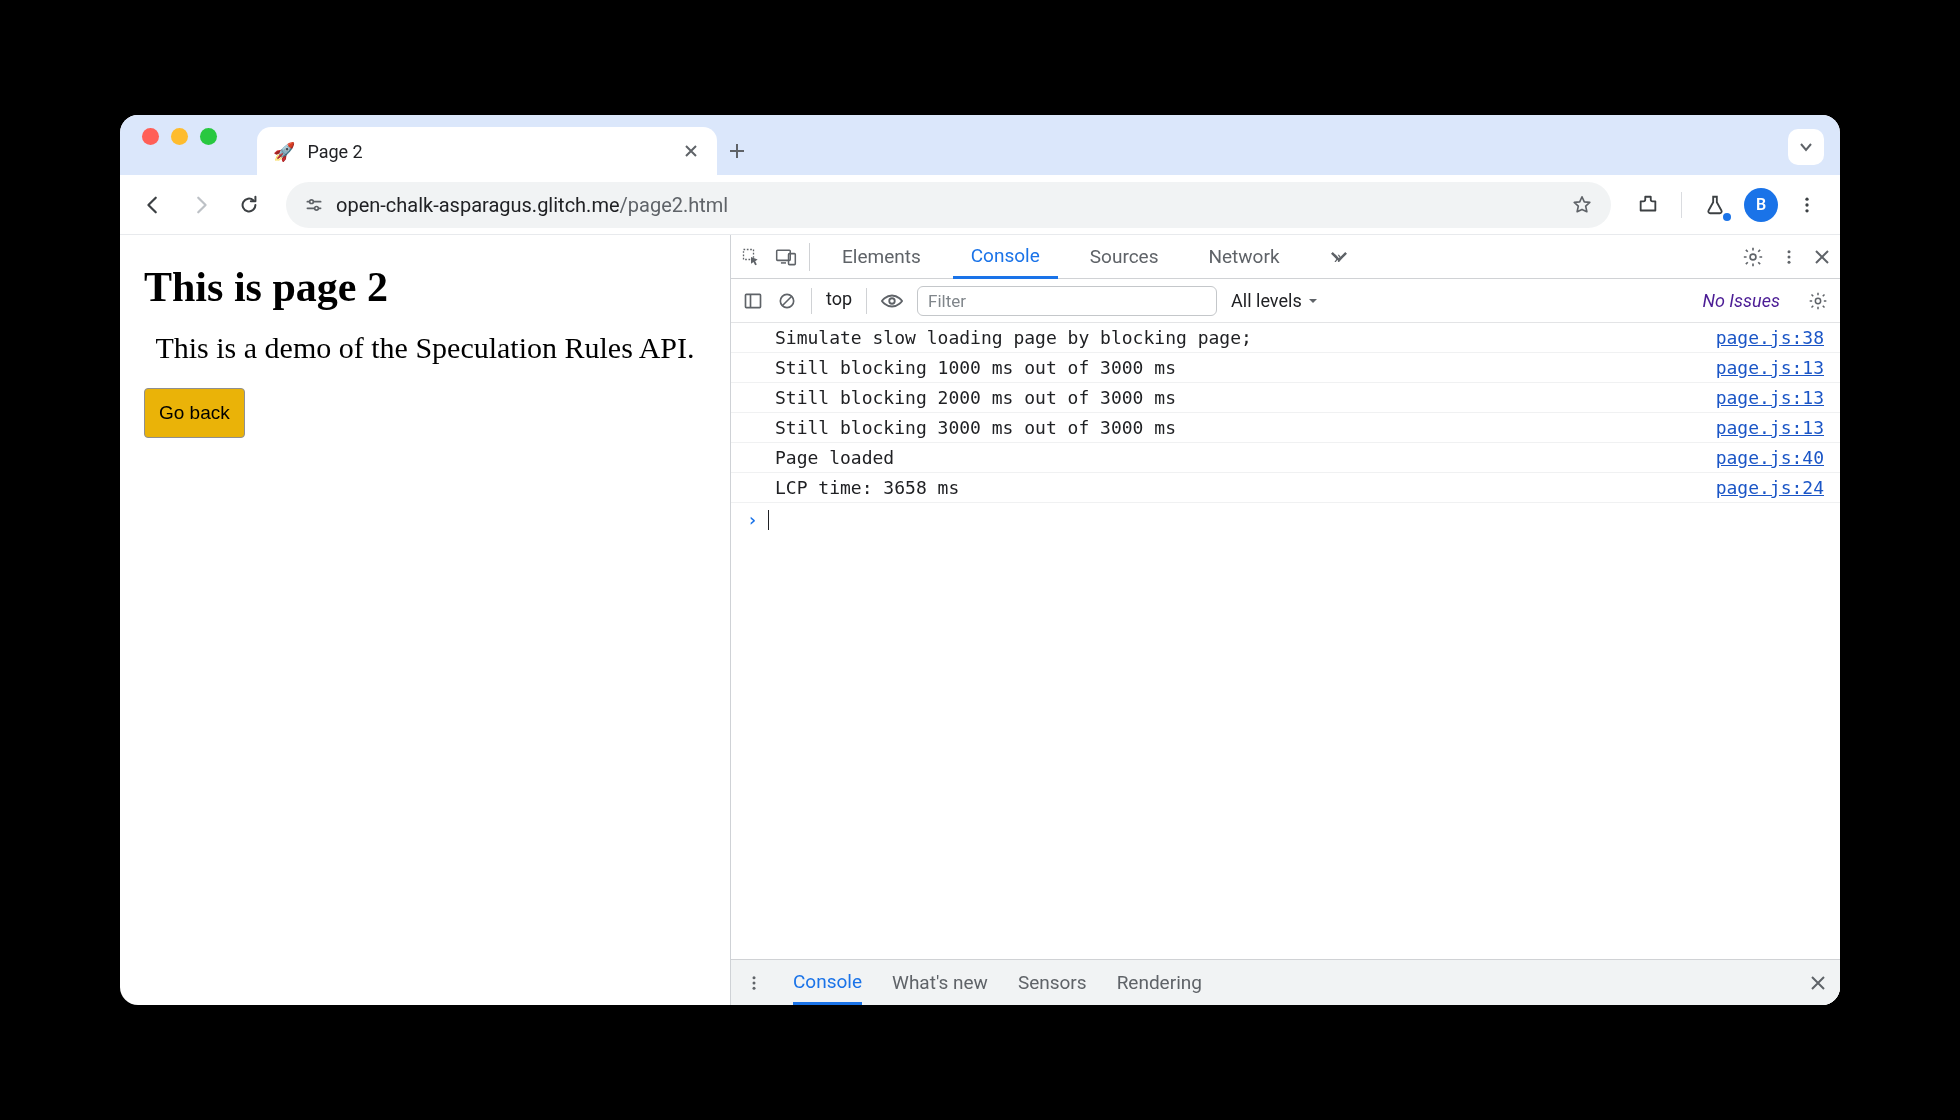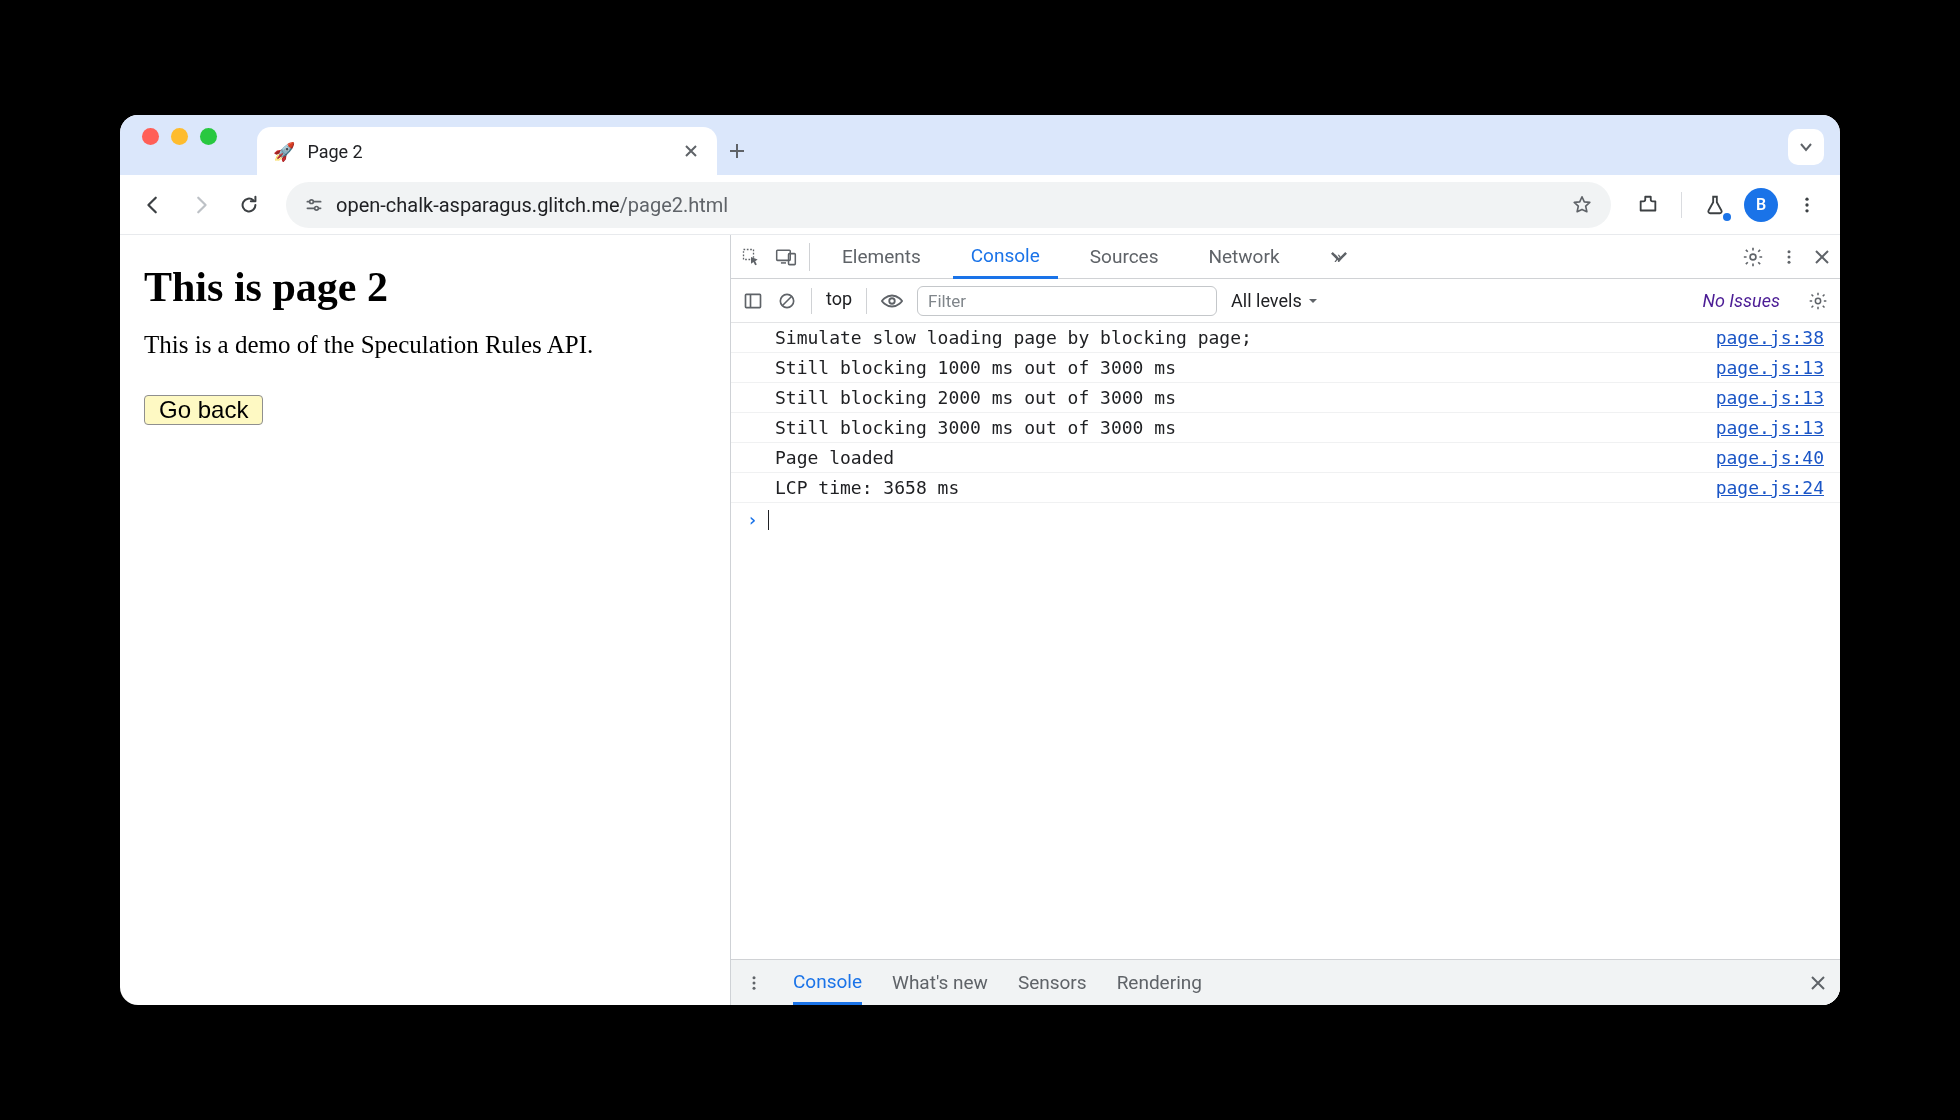--- a/index.html
+++ b/index.html
@@ -68,24 +68,24 @@
   .omnibox .star{margin-left:auto;color:#5f6368;}
   .avatar{width:34px;height:34px;border-radius:50%;background:#1a73e8;color:#fff;display:flex;align-items:center;justify-content:center;font-size:16px;font-weight:600;}
   .vdiv{width:1px;height:26px;background:#dadce0;margin:0 4px;}
   
   .content{flex:1;display:flex;min-height:0;}
   .page{
     width:611px;padding:28px 24px;border-right:1px solid #cfd2d6;
     font-family: "Times New Roman", Times, serif;color:#000;
   }
   .page h1{font-size:42px;font-weight:700;margin-bottom:20px;}
-  .page p{font-size:25px;margin-bottom:36px;}
+  .page p{font-size:30px;margin-bottom:23px;text-align:center;}
   .page button.go-back{
     font-family: -apple-system, sans-serif;
-    font-size:24px;padding:0 14px;background:#fef9c3;border:1px solid #8f8f8f;border-radius:4px;
+    font-size:19px;padding:13px 14px;background:#eab308;border:1px solid #8f8f8f;border-radius:4px;
   }
   
   .devtools{flex:1;display:flex;flex-direction:column;background:#fff;min-width:0;}
   .dt-tabs{
     height:44px;border-bottom:1px solid #d0d2d5;display:flex;align-items:center;
     padding:0 10px;gap:14px;font-size:19px;color:#5f6368;
   }
   .dt-tabs .tab-item{padding:0 18px;height:100%;display:flex;align-items:center;cursor:pointer;}
   .dt-tabs .tab-item.active{color:#1a73e8;border-bottom:3px solid #1a73e8;margin-bottom:-1px;}
   .dt-tabs .icons-left{display:flex;gap:14px;padding-right:12px;border-right:1px solid #d0d2d5;height:28px;align-items:center;}

